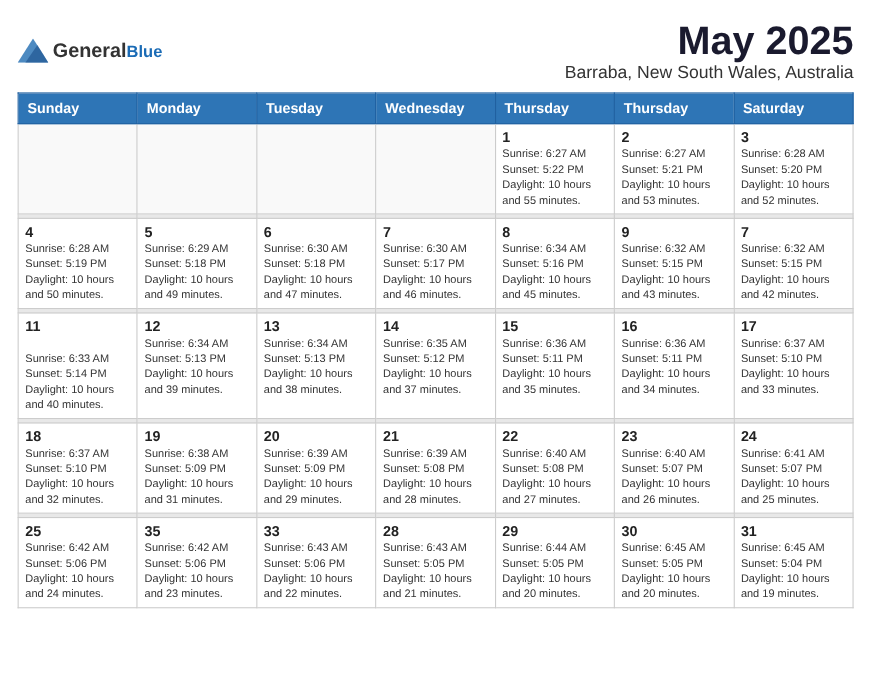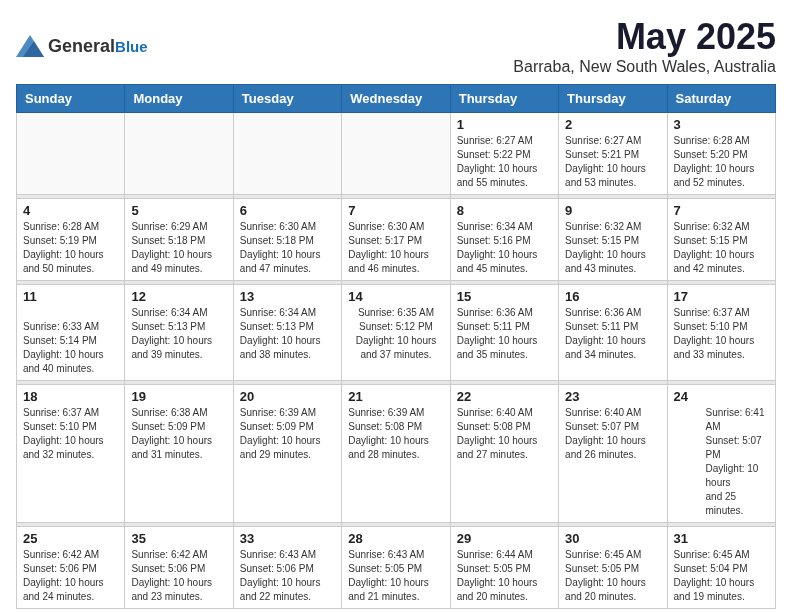--- a/index.html
+++ b/index.html
@@ -241,21 +241,21 @@
         </td>
         <td>
           <span class="day-number">13</span>
           <div class="day-info" style="white-space: pre-line;">Sunrise: 6:34 AM
 Sunset: 5:13 PM
 Daylight: 10 hours
 and 38 minutes.</div>
         </td>
         <td>
           <span class="day-number">14</span>
-          <div class="day-info" style="white-space: pre-line; text-align: center;">Sunrise: 6:35 AM
+          <div class="day-info" style="white-space: pre-line;">Sunrise: 6:35 AM
 Sunset: 5:12 PM
 Daylight: 10 hours
 and 37 minutes.</div>
         </td>
         <td>
           <span class="day-number">15</span>
           <div class="day-info" style="white-space: pre-line;">Sunrise: 6:36 AM
 Sunset: 5:11 PM
 Daylight: 10 hours
 and 35 minutes.</div>
@@ -322,21 +322,21 @@
         </td>
         <td>
           <span class="day-number">23</span>
           <div class="day-info" style="white-space: pre-line;">Sunrise: 6:40 AM
 Sunset: 5:07 PM
 Daylight: 10 hours
 and 26 minutes.</div>
         </td>
         <td>
           <span class="day-number">24</span>
-          <div class="day-info" style="white-space: pre-line; margin-left: 32px;">Sunrise: 6:41 AM
+          <div class="day-info" style="white-space: pre-line;">Sunrise: 6:41 AM
 Sunset: 5:07 PM
 Daylight: 10 hours
 and 25 minutes.</div>
         </td>
       </tr>
       <tr class="row-separator">
         <td></td>
         <td></td>
         <td></td>
         <td></td>

